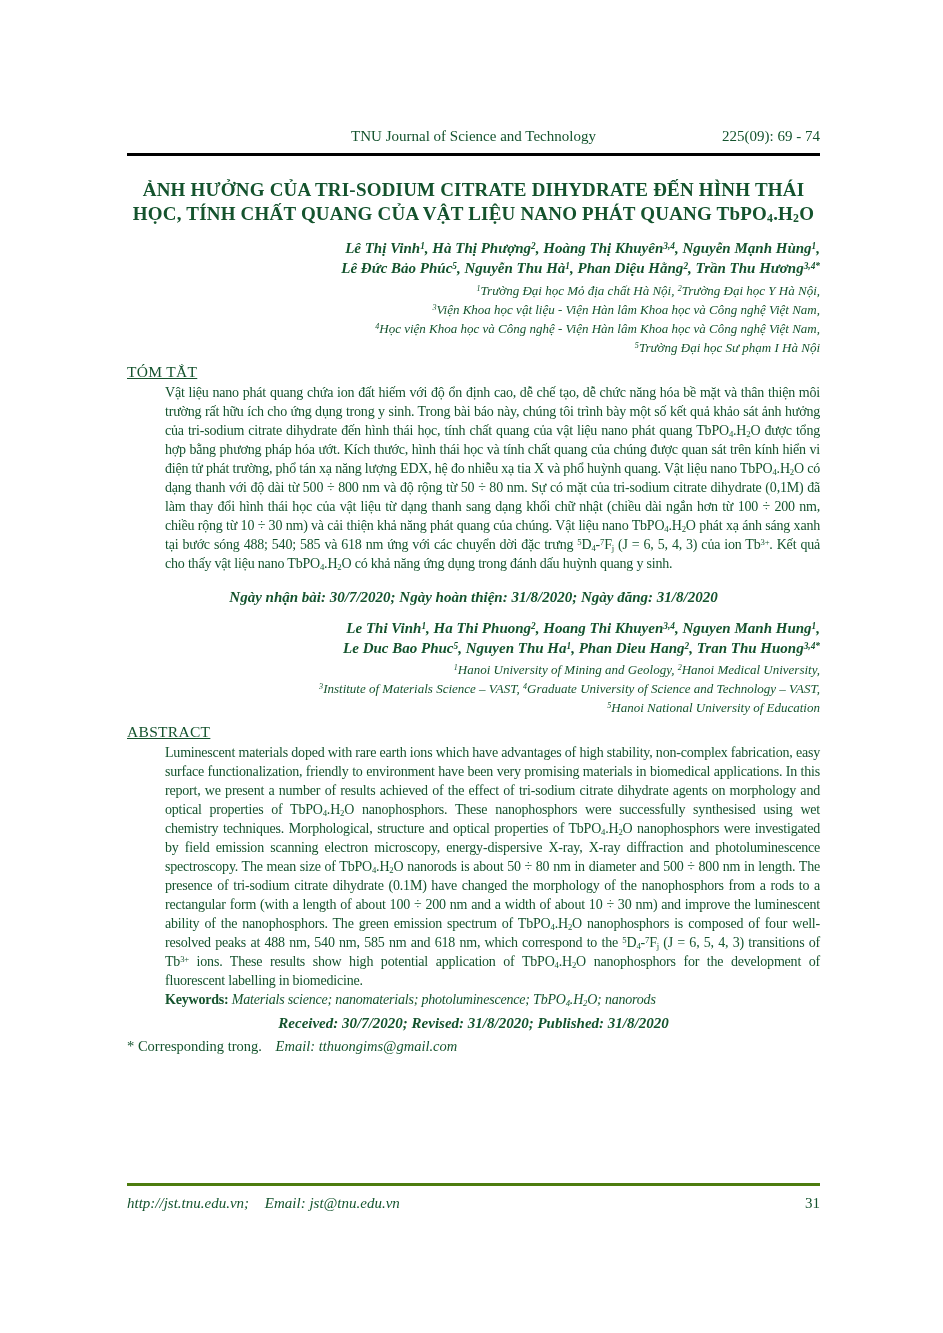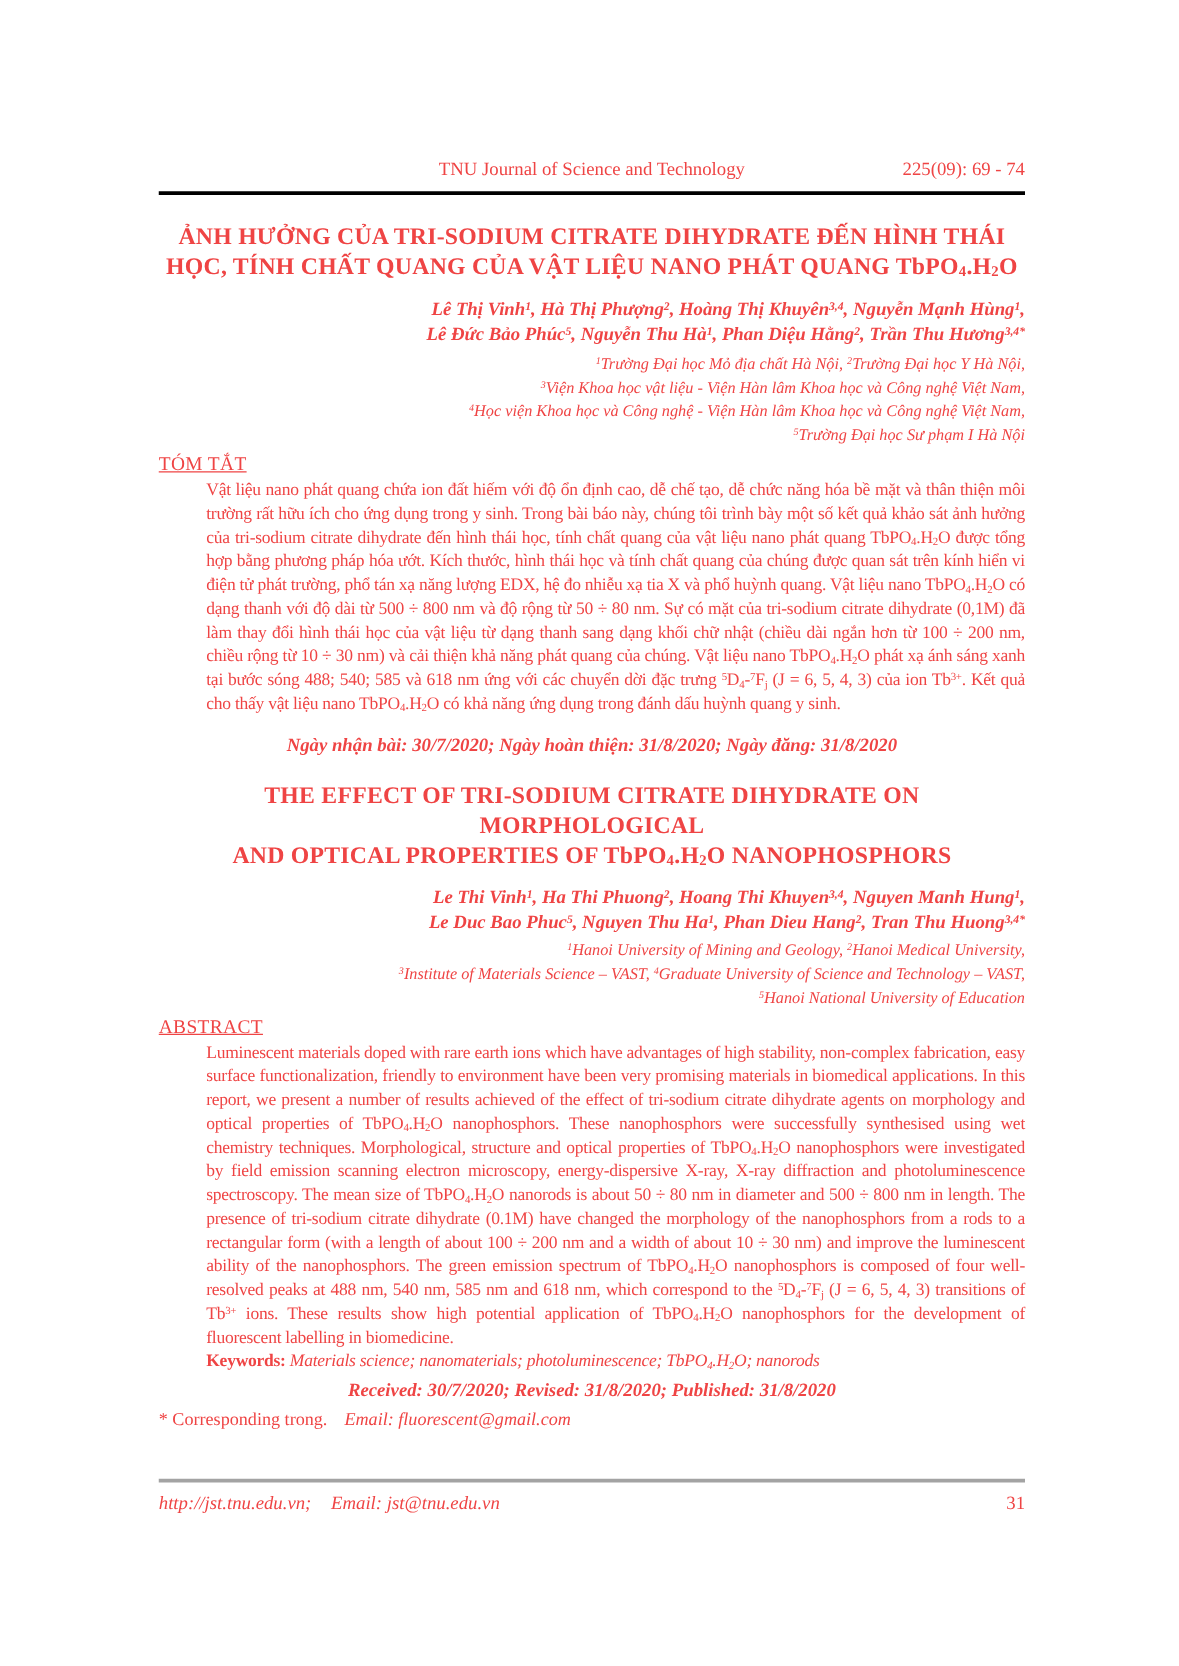--- a/index.html
+++ b/index.html
@@ -1,21 +1,21 @@
 <!DOCTYPE html>
 <html><head>
 <meta charset="utf-8">
 <style>
   html, body { margin: 0; padding: 0; background: #ffffff; }
   .page {
     position: relative;
     width: 934px;
     height: 1333px;
     background: #ffffff;
-    color: #ef4444;
+    color: #14532d;
     font-family: "Liberation Serif", "DejaVu Serif", serif;
     overflow: hidden;
   }
   .content {
     position: absolute;
     left: 127px;
     top: 0;
     width: 693px;
     padding-top: 128px;
   }
@@ -109,21 +109,21 @@
     margin-top: 4px;
     font-size: 14.5px;
     line-height: 19px;
   }
   .corresponding .email { font-style: italic; margin-left: 10px; }
   .footer {
     position: absolute;
     left: 127px;
     top: 1183px;
     width: 693px;
-    border-top: 3px solid #a3a3a3;
+    border-top: 3px solid #4d7c0f;
     padding-top: 9px;
     display: flex;
     justify-content: space-between;
     align-items: baseline;
     font-size: 15px;
   }
   .footer-left { font-style: italic; }
   .footer-left .f-email { margin-left: 12px; }
   .f-page { font-style: normal; }
 </style>
@@ -143,38 +143,37 @@
     <p class="authors authors-vi">Lê Thị Vinh<sup>1</sup>, Hà Thị Phượng<sup>2</sup>, Hoàng Thị Khuyên<sup>3,4</sup>, Nguyễn Mạnh Hùng<sup>1</sup>,<br>Lê Đức Bảo Phúc<sup>5</sup>, Nguyễn Thu Hà<sup>1</sup>, Phan Diệu Hằng<sup>2</sup>, Trần Thu Hương<sup>3,4*</sup></p>
     <p class="affils affils-vi"><sup>1</sup>Trường Đại học Mỏ địa chất Hà Nội, <sup>2</sup>Trường Đại học Y Hà Nội,<br><sup>3</sup>Viện Khoa học vật liệu - Viện Hàn lâm Khoa học và Công nghệ Việt Nam,<br><sup>4</sup>Học viện Khoa học và Công nghệ - Viện Hàn lâm Khoa học và Công nghệ Việt Nam,<br><sup>5</sup>Trường Đại học Sư phạm I Hà Nội</p>
 
     <h2 class="sec">TÓM TẮT</h2>
     <div class="abs-block">
       <p class="abs">Vật liệu nano phát quang chứa ion đất hiếm với độ ổn định cao, dễ chế tạo, dễ chức năng hóa bề mặt và thân thiện môi trường rất hữu ích cho ứng dụng trong y sinh. Trong bài báo này, chúng tôi trình bày một số kết quả khảo sát ảnh hưởng của tri-sodium citrate dihydrate đến hình thái học, tính chất quang của vật liệu nano phát quang TbPO<sub>4</sub>.H<sub>2</sub>O được tổng hợp bằng phương pháp hóa ướt. Kích thước, hình thái học và tính chất quang của chúng được quan sát trên kính hiển vi điện tử phát trường, phổ tán xạ năng lượng EDX, hệ đo nhiễu xạ tia X và phổ huỳnh quang. Vật liệu nano TbPO<sub>4</sub>.H<sub>2</sub>O có dạng thanh với độ dài từ 500 ÷ 800 nm và độ rộng từ 50 ÷ 80 nm. Sự có mặt của tri-sodium citrate dihydrate (0,1M) đã làm thay đổi hình thái học của vật liệu từ dạng thanh sang dạng khối chữ nhật (chiều dài ngắn hơn từ 100 ÷ 200 nm, chiều rộng từ 10 ÷ 30 nm) và cải thiện khả năng phát quang của chúng. Vật liệu nano TbPO<sub>4</sub>.H<sub>2</sub>O phát xạ ánh sáng xanh tại bước sóng 488; 540; 585 và 618 nm ứng với các chuyển dời đặc trưng <sup>5</sup>D<sub>4</sub>-<sup>7</sup>F<sub>j</sub> (J = 6, 5, 4, 3) của ion Tb<sup>3+</sup>. Kết quả cho thấy vật liệu nano TbPO<sub>4</sub>.H<sub>2</sub>O có khả năng ứng dụng trong đánh dấu huỳnh quang y sinh.</p>
     </div>
 
     <p class="dates">Ngày nhận bài: 30/7/2020; Ngày hoàn thiện: 31/8/2020; Ngày đăng: 31/8/2020</p>
 
-    <h1 class="title title-en">THE EFFECT OF TRI-SODIUM CITRATE DIHYDRATE ON MORPHOLOGICAL<br>AND OPTICAL PROPERTIES OF TbPO<sub>4</sub>.H<sub>2</sub>O NANOPHOSPHORS</h1>
     <p class="authors authors-en">Le Thi Vinh<sup>1</sup>, Ha Thi Phuong<sup>2</sup>, Hoang Thi Khuyen<sup>3,4</sup>, Nguyen Manh Hung<sup>1</sup>,<br>Le Duc Bao Phuc<sup>5</sup>, Nguyen Thu Ha<sup>1</sup>, Phan Dieu Hang<sup>2</sup>, Tran Thu Huong<sup>3,4*</sup></p>
     <p class="affils affils-en"><sup>1</sup>Hanoi University of Mining and Geology, <sup>2</sup>Hanoi Medical University,<br><sup>3</sup>Institute of Materials Science – VAST, <sup>4</sup>Graduate University of Science and Technology – VAST,<br><sup>5</sup>Hanoi National University of Education</p>
 
     <h2 class="sec">ABSTRACT</h2>
     <div class="abs-block">
       <p class="abs">Luminescent materials doped with rare earth ions which have advantages of high stability, non-complex fabrication, easy surface functionalization, friendly to environment have been very promising materials in biomedical applications. In this report, we present a number of results achieved of the effect of tri-sodium citrate dihydrate agents on morphology and optical properties of TbPO<sub>4</sub>.H<sub>2</sub>O nanophosphors. These nanophosphors were successfully synthesised using wet chemistry techniques. Morphological, structure and optical properties of TbPO<sub>4</sub>.H<sub>2</sub>O nanophosphors were investigated by field emission scanning electron microscopy, energy-dispersive X-ray, X-ray diffraction and photoluminescence spectroscopy. The mean size of TbPO<sub>4</sub>.H<sub>2</sub>O nanorods is about 50 ÷ 80 nm in diameter and 500 ÷ 800 nm in length. The presence of tri-sodium citrate dihydrate (0.1M) have changed the morphology of the nanophosphors from a rods to a rectangular form (with a length of about 100 ÷ 200 nm and a width of about 10 ÷ 30 nm) and improve the luminescent ability of the nanophosphors. The green emission spectrum of TbPO<sub>4</sub>.H<sub>2</sub>O nanophosphors is composed of four well-resolved peaks at 488 nm, 540 nm, 585 nm and 618 nm, which correspond to the <sup>5</sup>D<sub>4</sub>-<sup>7</sup>F<sub>j</sub> (J = 6, 5, 4, 3) transitions of Tb<sup>3+</sup> ions. These results show high potential application of TbPO<sub>4</sub>.H<sub>2</sub>O nanophosphors for the development of fluorescent labelling in biomedicine.</p>
       <p class="kw">
         <span class="kw-label">Keywords:</span>
         <span class="kw-text">Materials science; nanomaterials; photoluminescence; TbPO<sub>4</sub>.H<sub>2</sub>O; nanorods</span>
       </p>
     </div>
 
     <p class="received">Received: 30/7/2020; Revised: 31/8/2020; Published: 31/8/2020</p>
 
     <p class="corresponding">
       <span>* Corresponding trong.</span>
-      <span class="email">Email: fluorescent@gmail.com</span>
+      <span class="email">Email: tthuongims@gmail.com</span>
     </p>
   </div>
 
   <div class="footer">
     <div class="footer-left">
       <span class="f-site">http://jst.tnu.edu.vn;</span>
       <span class="f-email">Email: jst@tnu.edu.vn</span>
     </div>
     <div class="f-page">31</div>
   </div>

